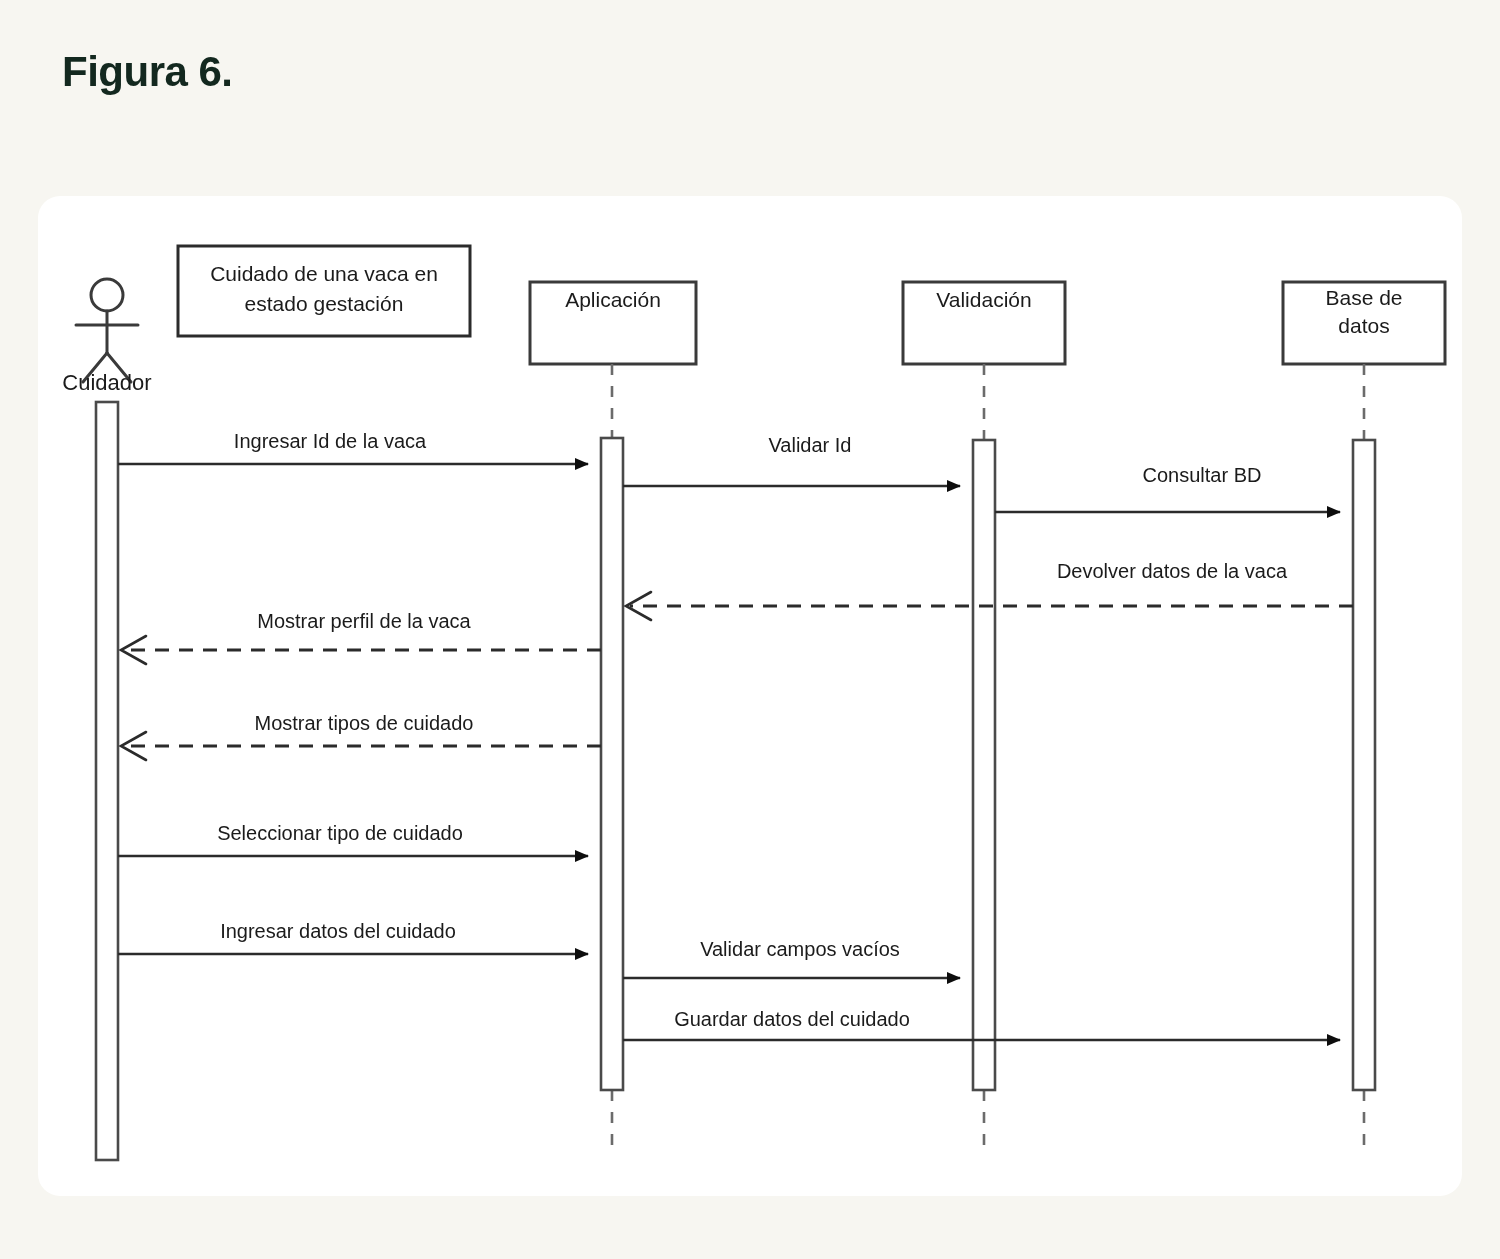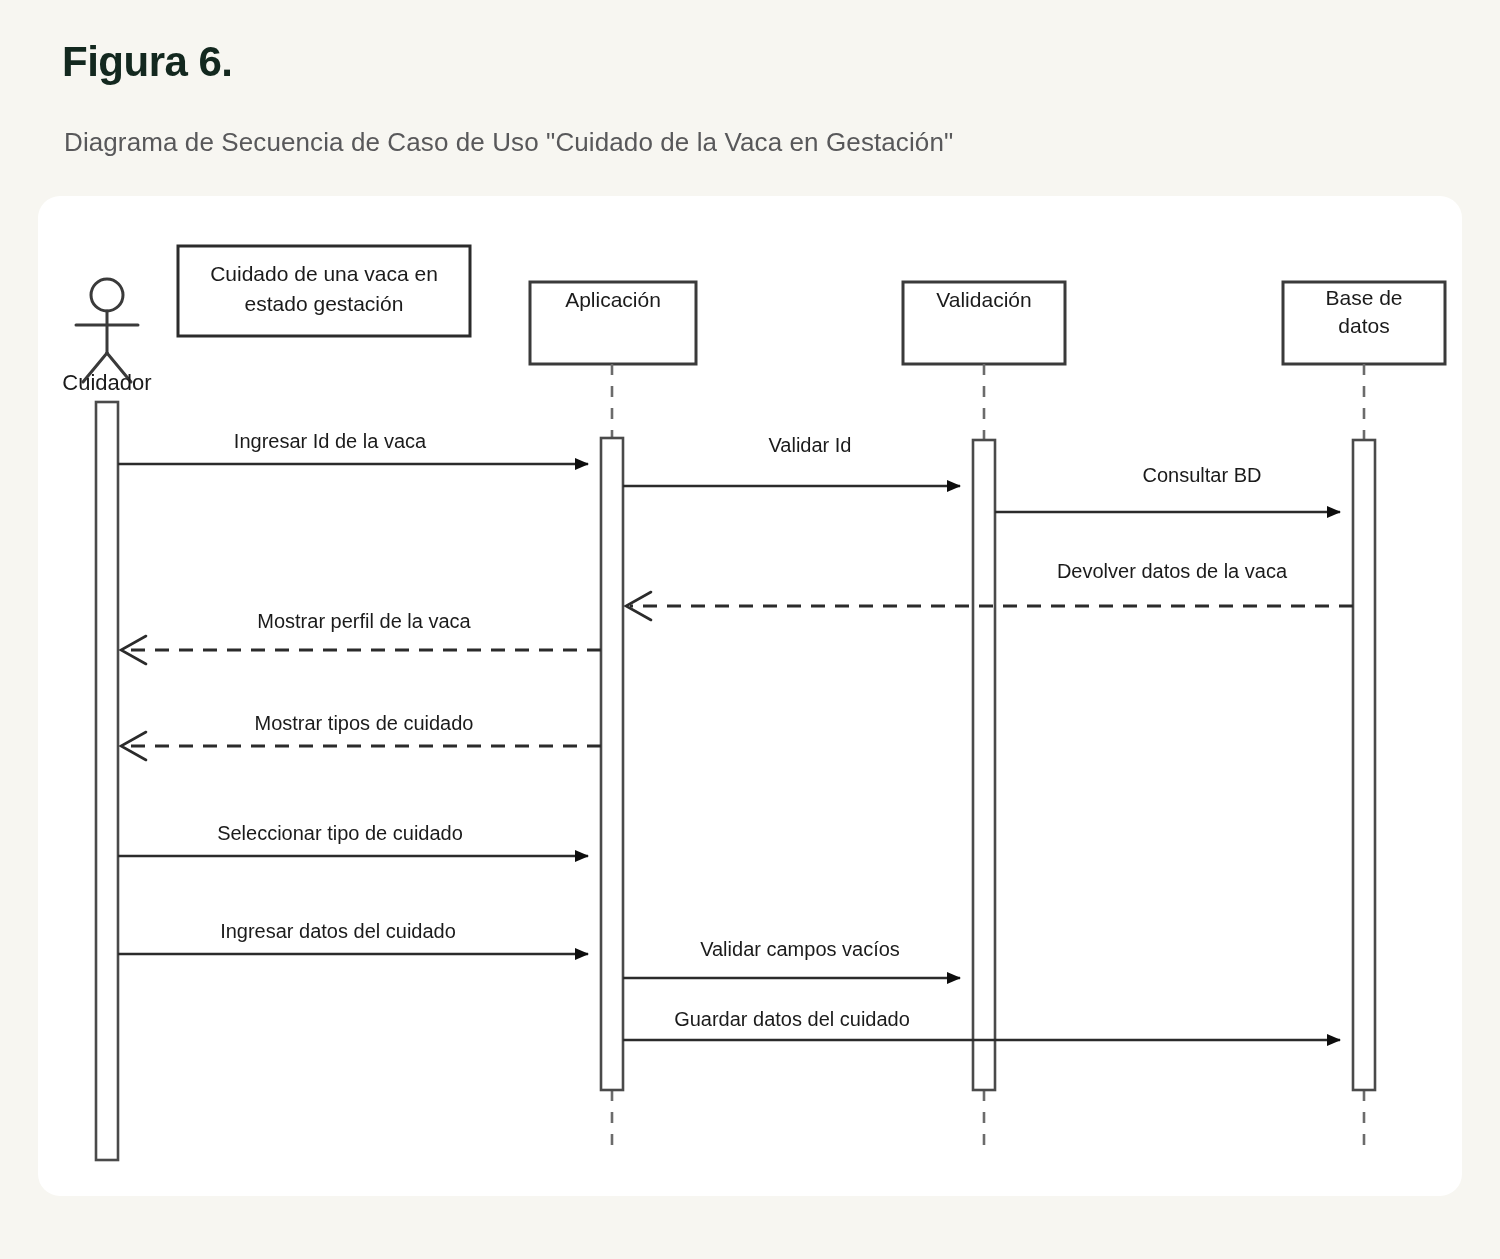--- a/index.html
+++ b/index.html
@@ -15,21 +15,21 @@
     overflow: hidden;
   }
   #root {
     position: relative;
     width: 1500px;
     height: 1259px;
   }
   .fig-title {
     position: absolute;
     left: 62px;
-    top: 38px;
+    top: 48px;
     font-size: 42px;
     font-weight: bold;
     color: #13281f;
     letter-spacing: -0.5px;
   }
   .fig-subtitle {
     position: absolute;
     left: 64px;
     top: 127px;
     font-size: 26px;
@@ -116,21 +116,20 @@
     fill: none;
     stroke-linecap: round;
   }
 </style>
 </head>
 <body>
 
 <div id="root">
 
   <div class="fig-title">Figura 6.</div>
-  <div class="fig-subtitle">Diagrama de Secuencia de Caso de Uso "Cuidado de la Vaca en Gestación"</div>
 
   <div class="panel"></div>
 
   <svg class="diagram-svg" viewBox="0 0 1500 1259">
     <defs>
       <marker id="arrowFilled" markerWidth="14" markerHeight="12" refX="13" refY="6" orient="auto" markerUnits="userSpaceOnUse">
         <path d="M0,0 L14,6 L0,12 z" fill="#0d0d0d"></path>
       </marker>
     </defs>
 

